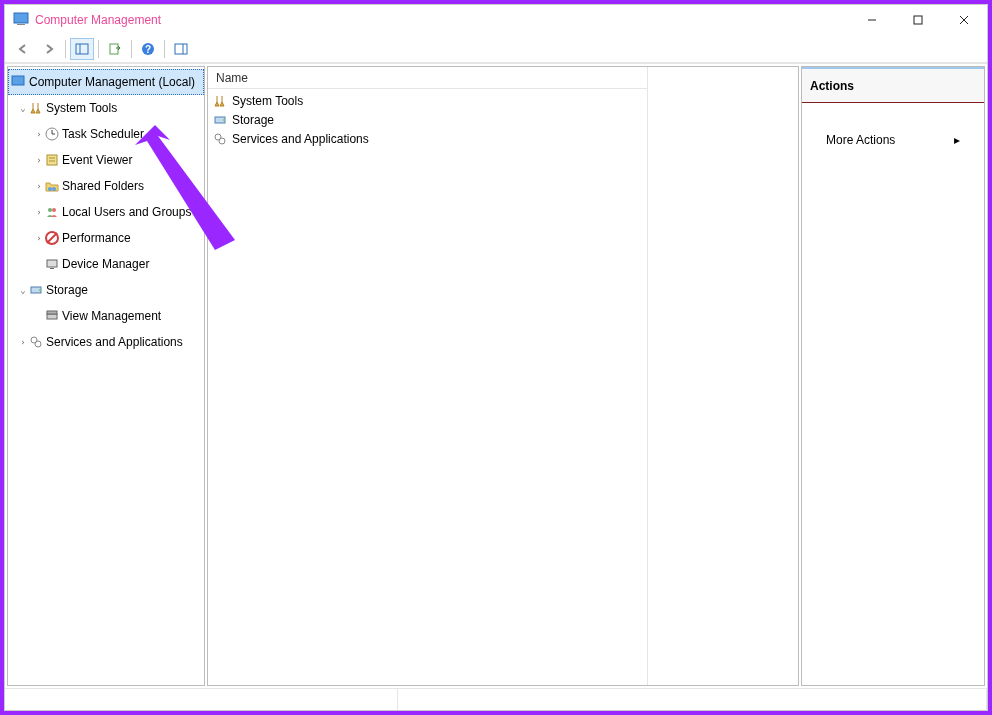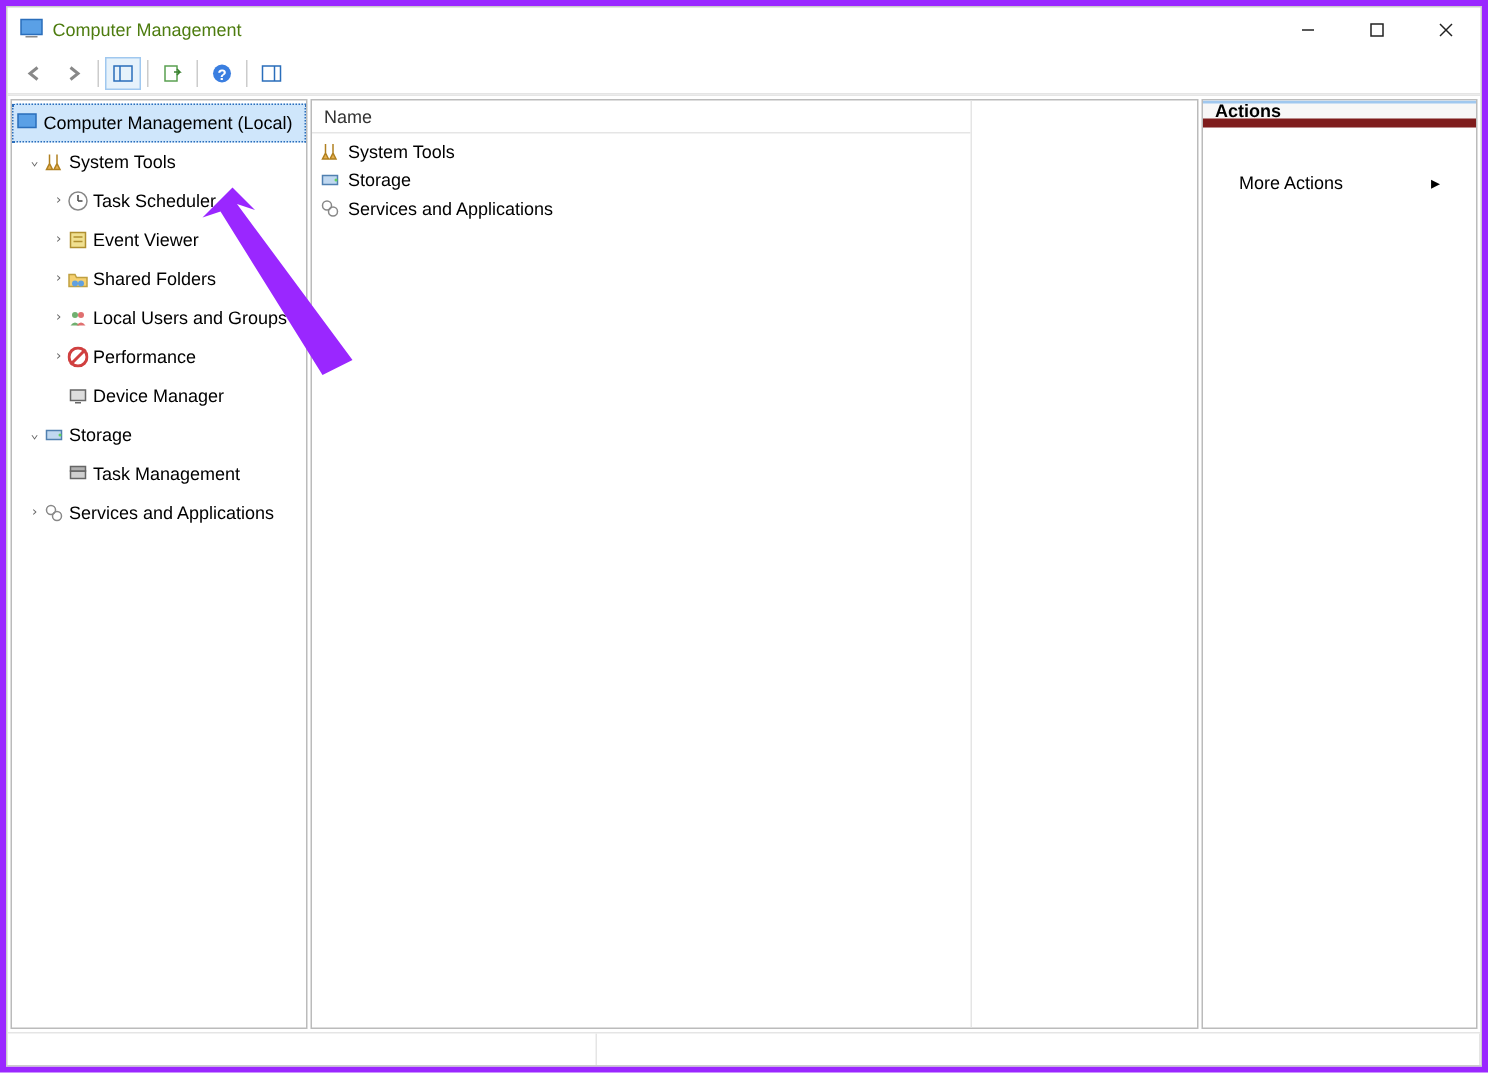--- a/index.html
+++ b/index.html
@@ -5,21 +5,21 @@
 * { box-sizing: border-box; margin: 0; padding: 0; font-family: "Segoe UI", Tahoma, sans-serif; }
 body { background: #9a27ff; width: 992px; height: 715px; overflow: hidden; padding: 4px; }
 
 .window {
   background: #fff;
   width: 100%; height: 100%;
   display: flex; flex-direction: column;
   border: 1px solid #ccc;
 }
 
-.titlebar { height: 30px; display: flex; align-items: center; padding: 0 0 0 8px; font-size: 12px; color: #4d7c0f; text-align: right; }
+.titlebar { height: 30px; display: flex; align-items: center; padding: 0 0 0 8px; font-size: 12px; color: #ec4899; text-align: right; }
 .titlebar .spacer { flex: 1; }
 .titlebar .ctrl { width: 46px; height: 30px; display: flex; align-items: center; justify-content: center; font-size: 12px; cursor: default; }
 .titlebar .ctrl svg { stroke: #222; fill: none; stroke-width: 1; }
 
 .menubar { height: 22px; display: flex; align-items: center; padding: 0 8px; font-size: 12px; border-bottom: 1px solid #e5e5e5; }
 .menubar .menu { padding: 2px 8px; cursor: default; }
 
 .toolbar { height: 28px; display: flex; align-items: center; padding: 0 6px; gap: 2px; border-bottom: 1px solid #e5e5e5; }
 .tb-btn { width: 24px; height: 22px; display: flex; align-items: center; justify-content: center; border: 1px solid transparent; }
 .tb-btn.active { border: 1px solid #a0c8ef; background: #e6f2fb; }
@@ -37,21 +37,21 @@
 .tree ul.child { padding-left: 0; }
 
 .list-panel { flex: 1; display: flex; }
 .list-col { width: 440px; border-right: 1px solid #e5e5e5; font-size: 12px; }
 .list-header { height: 22px; display: flex; align-items: center; padding: 0 8px; border-bottom: 1px solid #e5e5e5; color: #333; }
 .list-body { padding: 2px 4px; }
 .list-item { display: flex; align-items: center; height: 19px; gap: 4px; cursor: default; }
 .list-item .ico { width: 16px; height: 16px; display: inline-flex; align-items: center; justify-content: center; }
 
 .actions-panel { width: 184px; font-size: 12px; }
-.actions-header { height: 18px; background: #f7f7f7; border-bottom: 6px solid #7f1d1d; padding: 0 8px; display: flex; align-items: center; font-weight: 600; border-top: 2px solid #a0c8ef; }
+.actions-header { height: 36px; background: #f7f7f7; border-bottom: 1px solid #7f1d1d; padding: 0 8px; display: flex; align-items: center; font-weight: 600; border-top: 2px solid #a0c8ef; }
 .actions-sub { height: 22px; background: #e7f2fb; border-bottom: 1px solid #d7e7f6; padding: 0 8px; display: flex; align-items: center; justify-content: space-between; }
 .actions-item { padding: 6px 24px; display: flex; align-items: center; justify-content: space-between; cursor: default; margin-top: 24px; }
 
 .statusbar { height: 22px; border-top: 1px solid #e5e5e5; display: flex; }
 .status-sep { flex: 1; border-right: 1px solid #e5e5e5; }
 
 .arrow-pointer { position: absolute; pointer-events: none; }
 .arrow-pointer svg { fill: #9a27ff; }
 </style>
 </head>
@@ -246,21 +246,21 @@
               <ul class="child">
                 <li>
                     <div class="row" style="padding-left:26px;">
                       <span class="exp"></span>
                       <span class="ico">
                         <svg width="14" height="14" viewBox="0 0 14 14">
                           <rect x="2" y="5" width="10" height="5" fill="#d0d0d0" stroke="#666"></rect>
                           <rect x="2" y="2" width="10" height="3" fill="#b0b0b0" stroke="#666"></rect>
                         </svg>
                       </span>
-                      <span>Task Management</span>
+                      <span>View Management</span>
                     </div>
                   </li>
               </ul>
             </li>
             <li>
               <div class="row" style="padding-left:10px;">
                 <span class="exp">›</span>
                 <span class="ico">
                     <svg width="14" height="14" viewBox="0 0 14 14">
                       <circle cx="5" cy="5" r="3" fill="none" stroke="#888"></circle>

